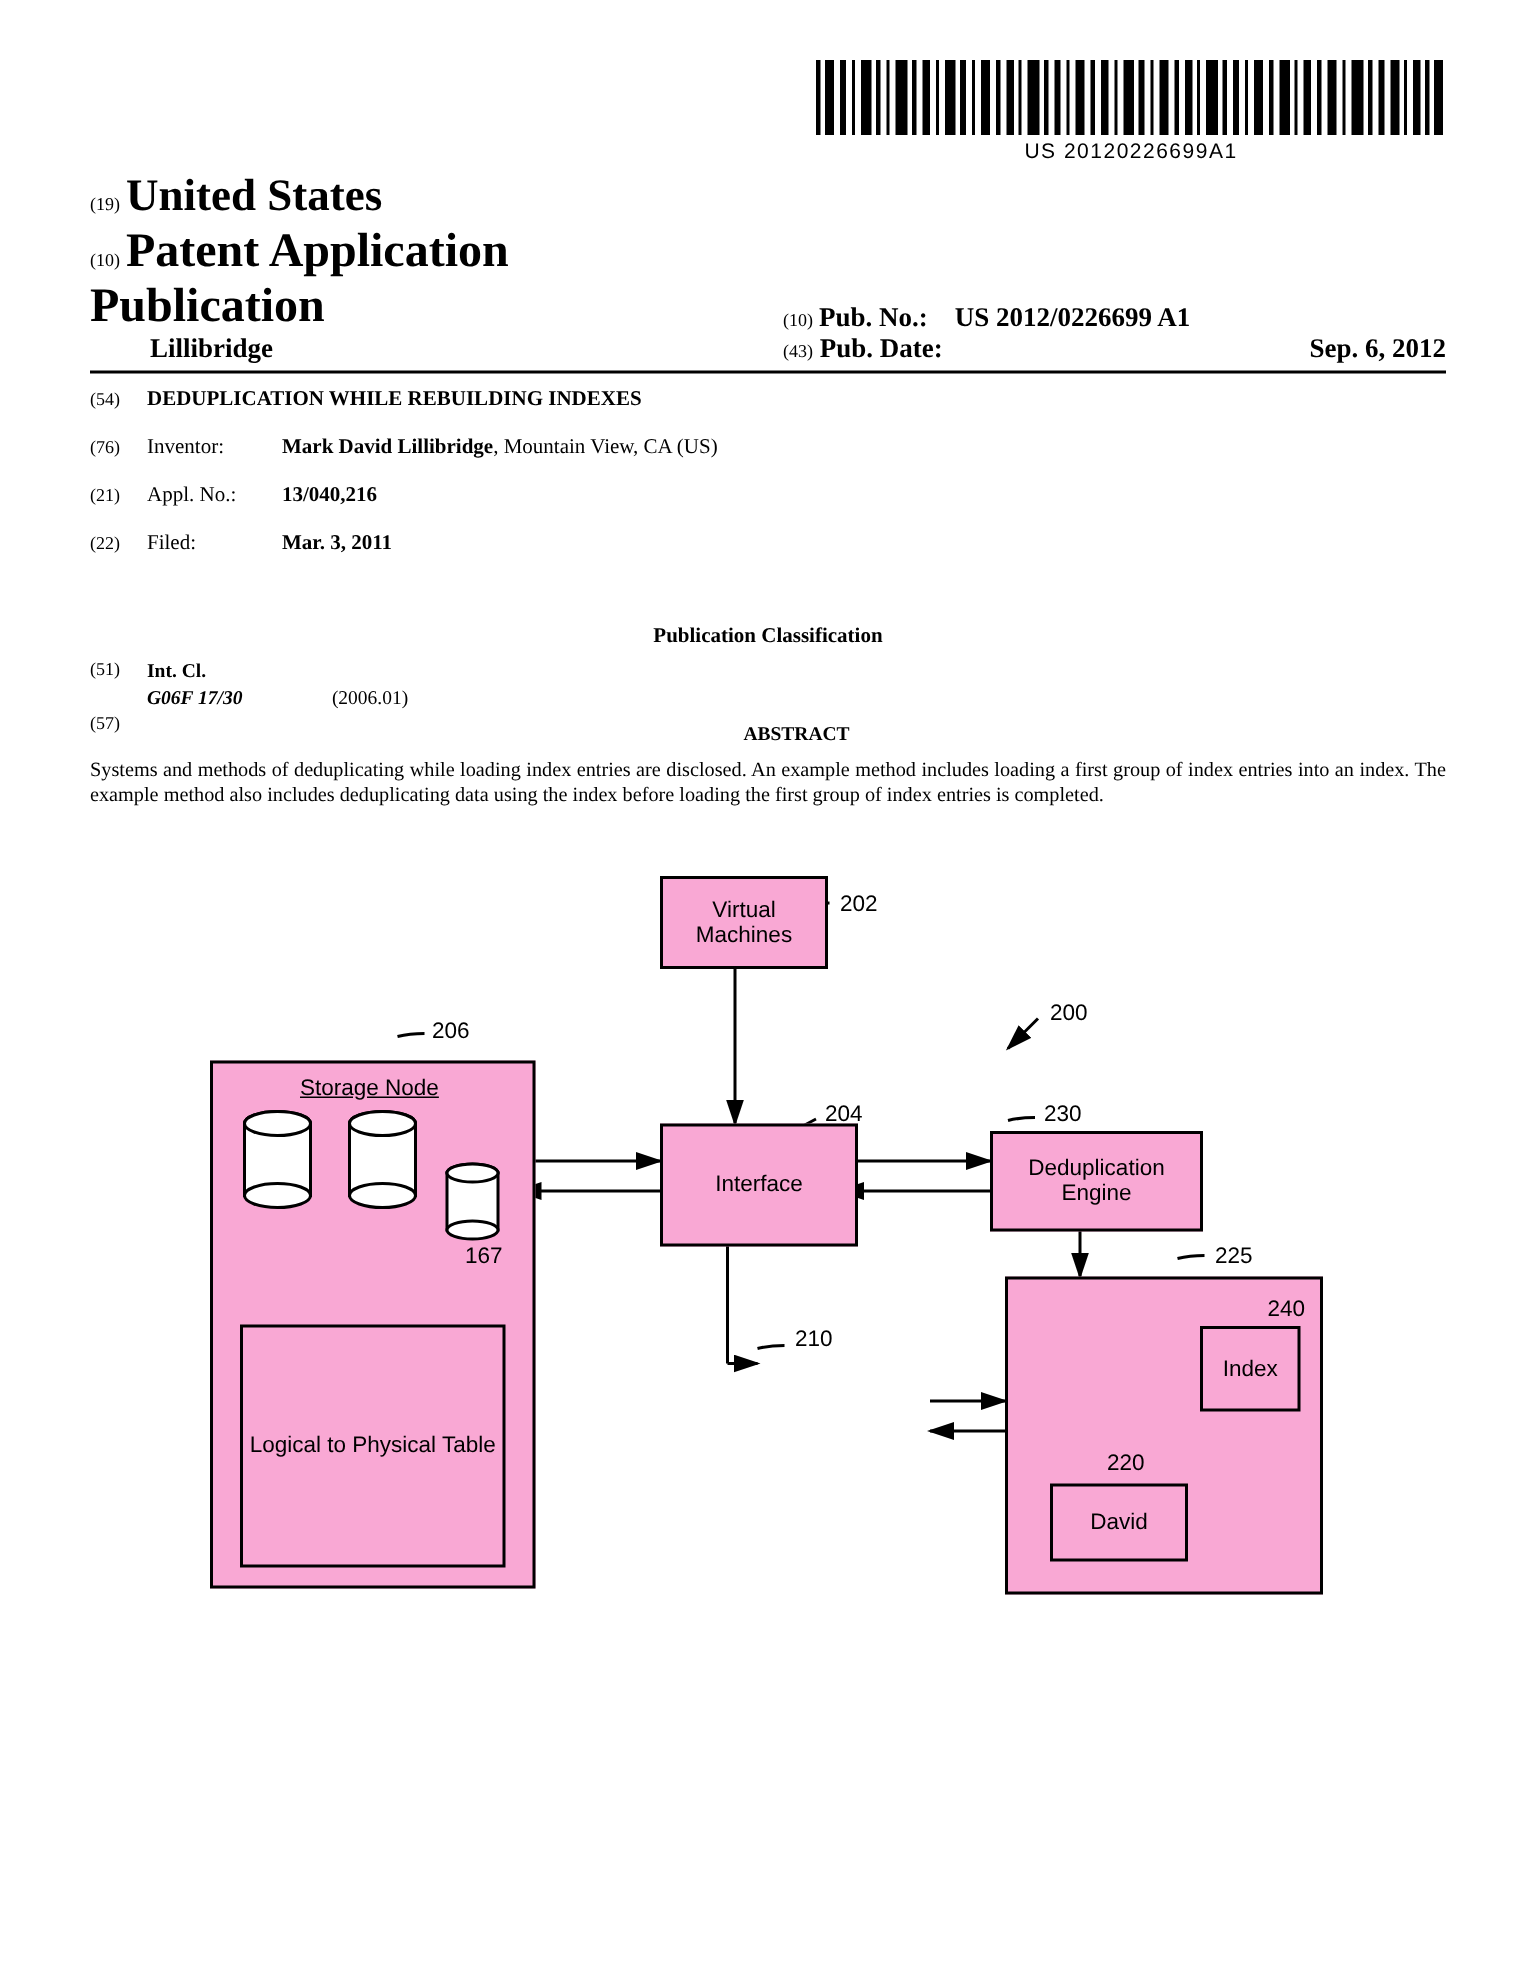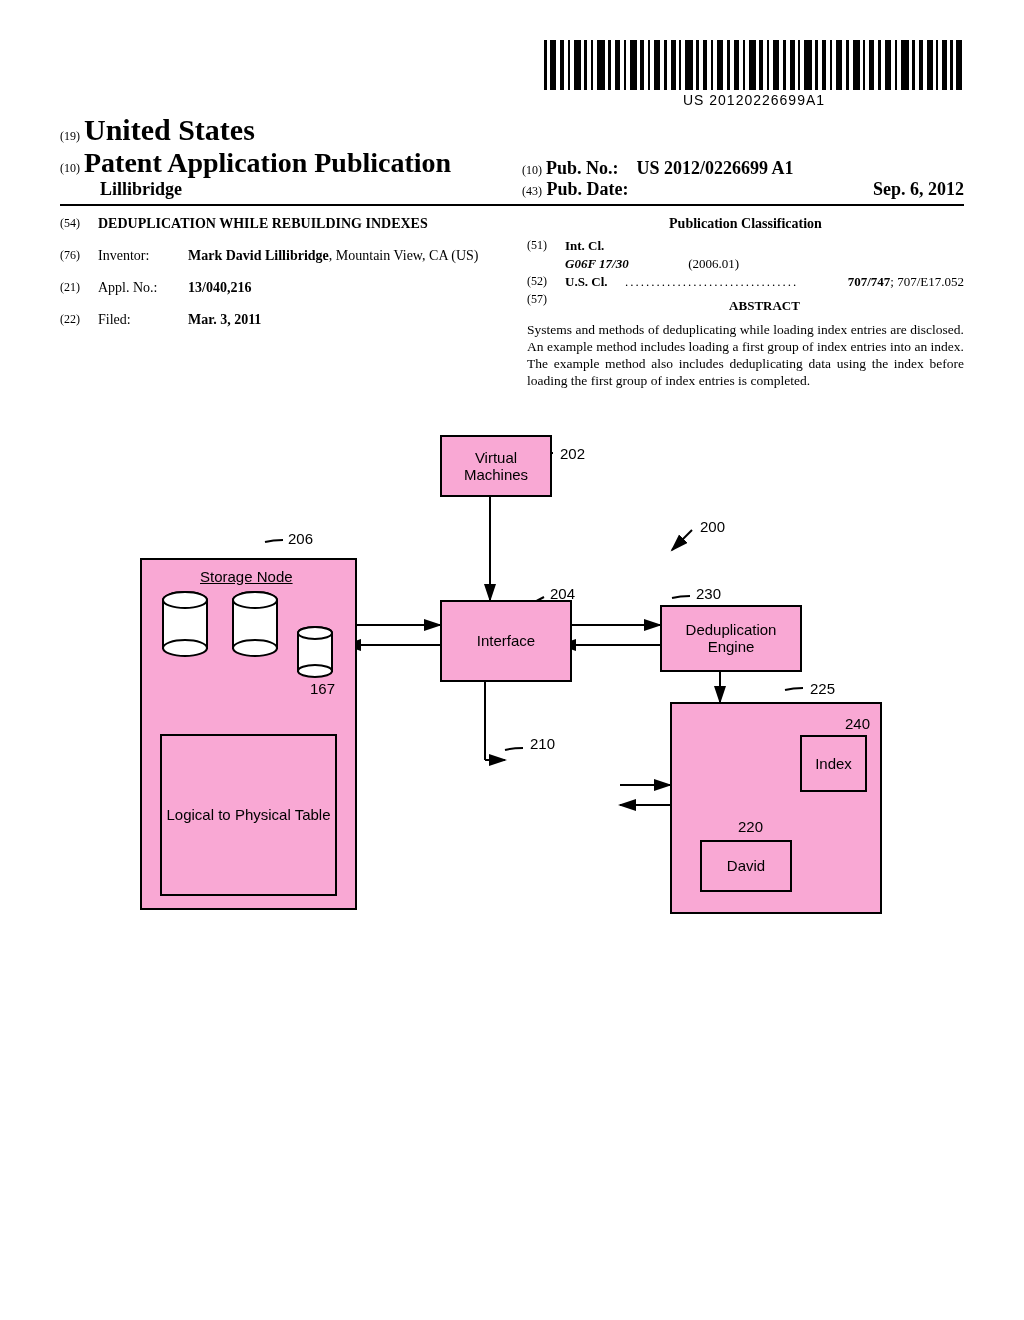--- a/index.html
+++ b/index.html
@@ -48,21 +48,21 @@
   }
   .sup {
     font-size: 12px;
     vertical-align: baseline;
   }
   .country {
     font-size: 30px;
     font-weight: bold;
   }
   .pub-type {
-    font-size: 28px;
+    font-size: 32px;
     font-weight: bold;
   }
   .author-line {
     font-size: 18px;
     font-weight: bold;
     margin-left: 40px;
   }
   .pub-no {
     font-size: 18px;
     font-weight: bold;
@@ -72,20 +72,21 @@
   }
   .pub-date-val {
     font-weight: bold;
     float: right;
   }
   .clear { clear: both; }
   .two-col {
     display: flex;
     gap: 30px;
     font-size: 14px;
+    flex-direction: column;
   }
   .col {
     flex: 1;
   }
   .section {
     margin-bottom: 16px;
     display: flex;
   }
   .section-code {
     width: 38px;
@@ -329,31 +330,20 @@
         <div class="cl-body"></div>
       </div>
       <div class="intcl-row">
         <div class="cl-code"></div>
         <div class="cl-body">
           <span class="cl-g06f">G06F 17/30</span>
           <span class="cl-date">(2006.01)</span>
         </div>
       </div>
 
-      <div class="uscl-row">
-        <div class="cl-code">(52)</div>
-        <div class="cl-label">U.S. Cl.</div>
-        <div class="cl-body">
-          <span class="uscl-dots">.................................</span>
-          <span class="uscl-val">
-            <span class="uscl-bold">707/747</span><span>; 707/E17.052</span>
-          </span>
-          <div class="clear"></div>
-        </div>
-      </div>
 
       <div class="intcl-row">
         <div class="cl-code">(57)</div>
         <div class="cl-body abstract-heading">ABSTRACT</div>
       </div>
       <div class="abstract-text">Systems and methods of deduplicating while loading index entries are disclosed. An example method includes loading a first group of index entries into an index. The example method also includes deduplicating data using the index before loading the first group of index entries is completed.</div>
     </div>
   </div>
 
   <div class="figure-area">

